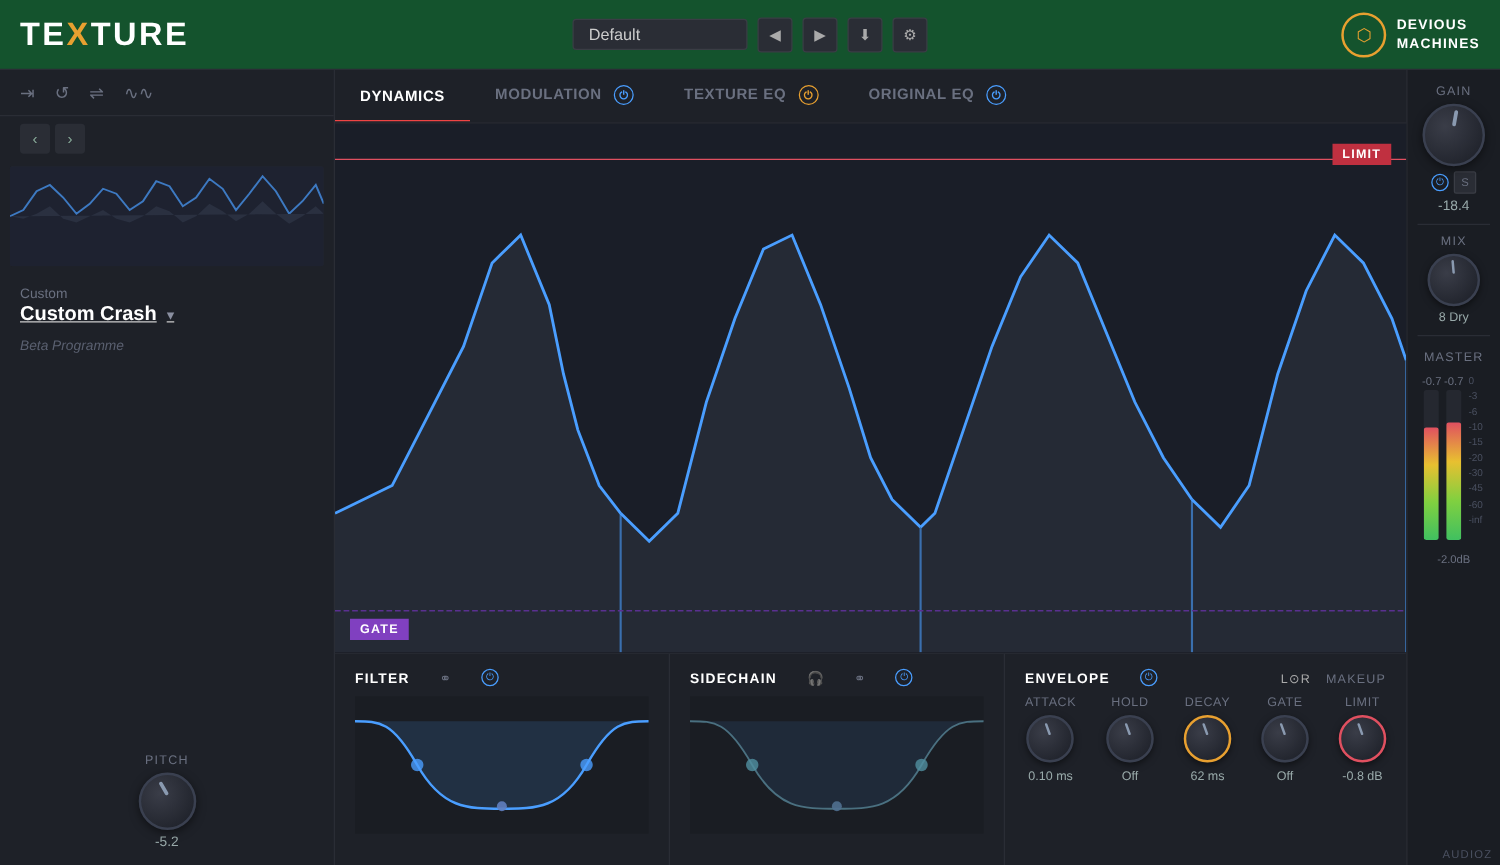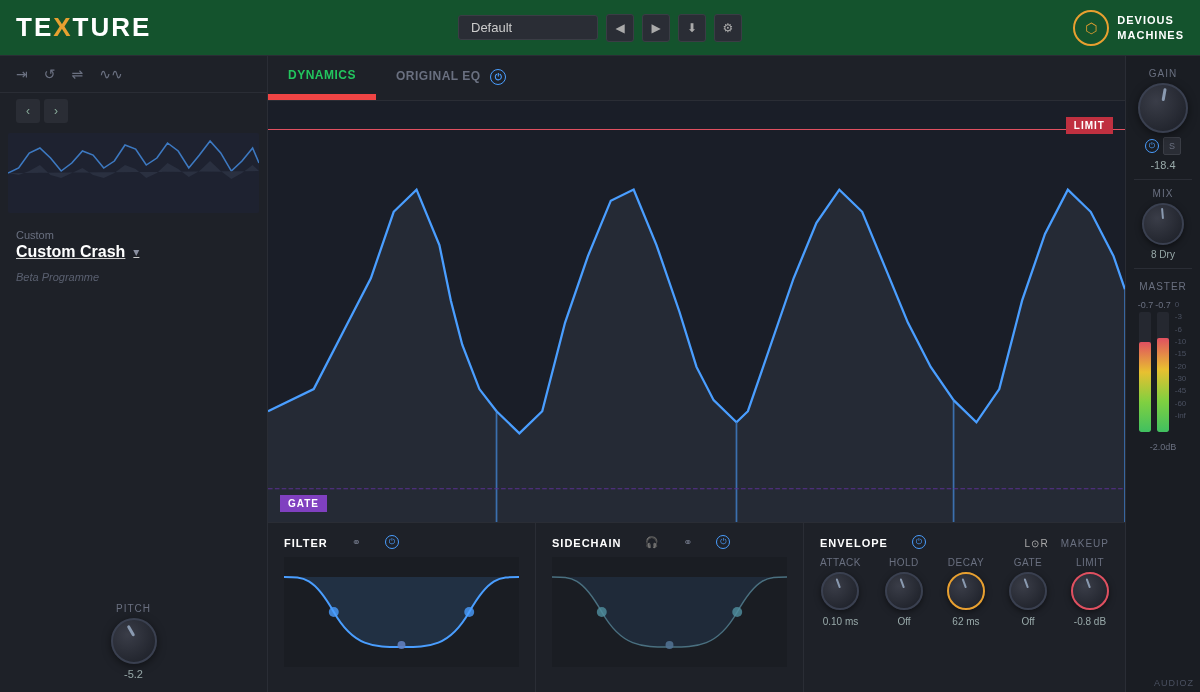--- a/index.html
+++ b/index.html
@@ -235,22 +235,22 @@
       padding: 12px 20px;
       font-size: 12px;
       font-weight: 600;
       color: #6a7080;
       cursor: pointer;
       letter-spacing: 0.5px;
       border-bottom: 2px solid transparent;
       transition: color 0.2s;
     }
     .tab.active {
-      color: #22c55e;
-      border-bottom: 6px solid #ef4444;
+      color: #ffffff;
+      border-bottom: 1px solid #ef4444;
     }
     .tab-icon {
       display: inline-flex;
       align-items: center;
       justify-content: center;
       width: 16px;
       height: 16px;
       border-radius: 50%;
       border: 1.5px solid #4a9eff;
       color: #4a9eff;
@@ -662,20 +662,28 @@
         <div class="knob-value">-5.2</div>
       </div>
     </div>
   </div>
 
   <div class="center">
 
     <div class="tabs-row">
       <div class="tab active">
         <span>DYNAMICS</span>
+      </div>
+      <div class="tab">
+        <span>MODULATION</span>
+        <span class="tab-icon">⏻</span>
+      </div>
+      <div class="tab">
+        <span>TEXTURE EQ</span>
+        <span class="tab-icon orange">⏻</span>
       </div>
       <div class="tab">
         <span>ORIGINAL EQ</span>
         <span class="tab-icon">⏻</span>
       </div>
     </div>
 
     <div class="dynamics-display">
       <div class="limit-line"></div>
       <div class="limit-badge">LIMIT</div>

